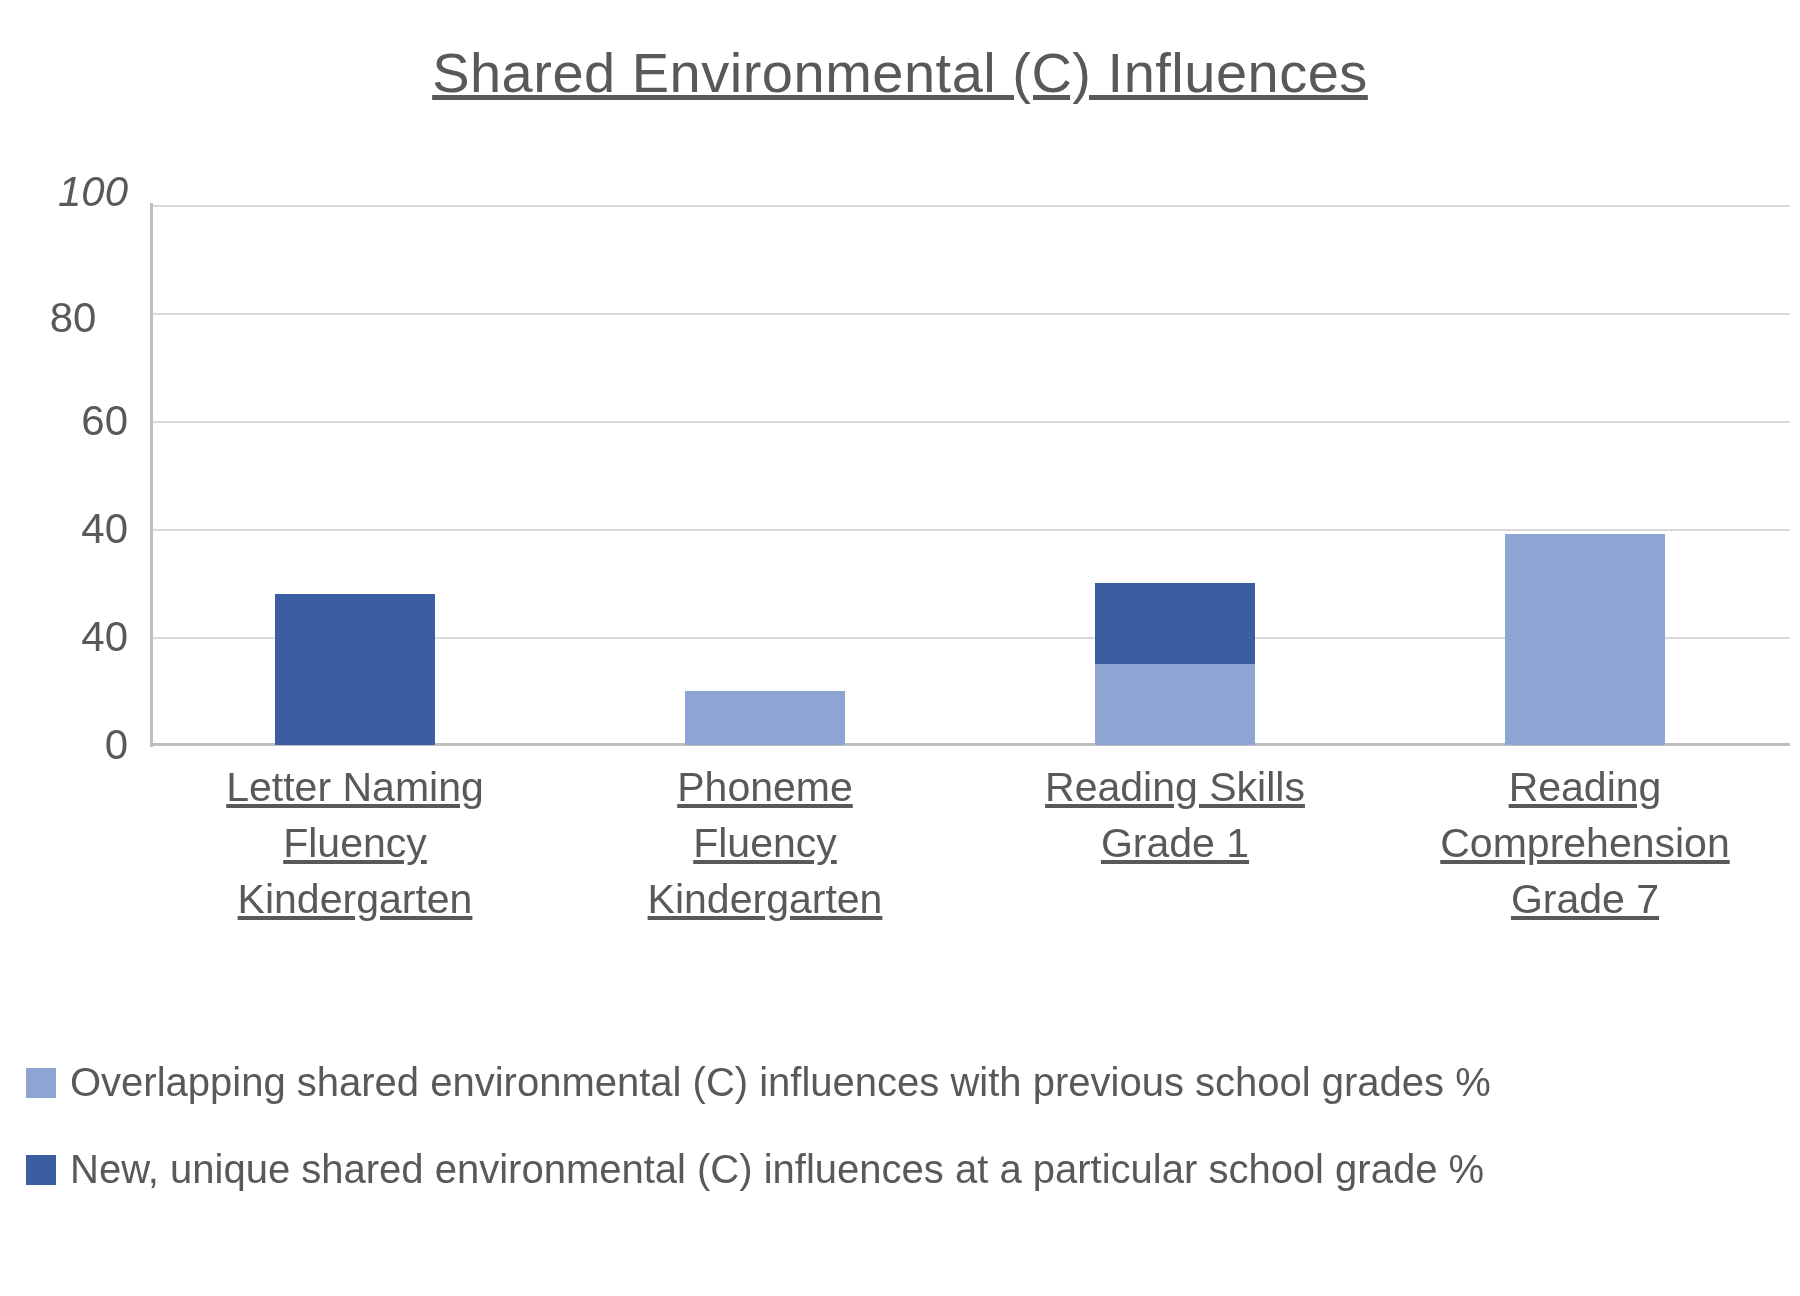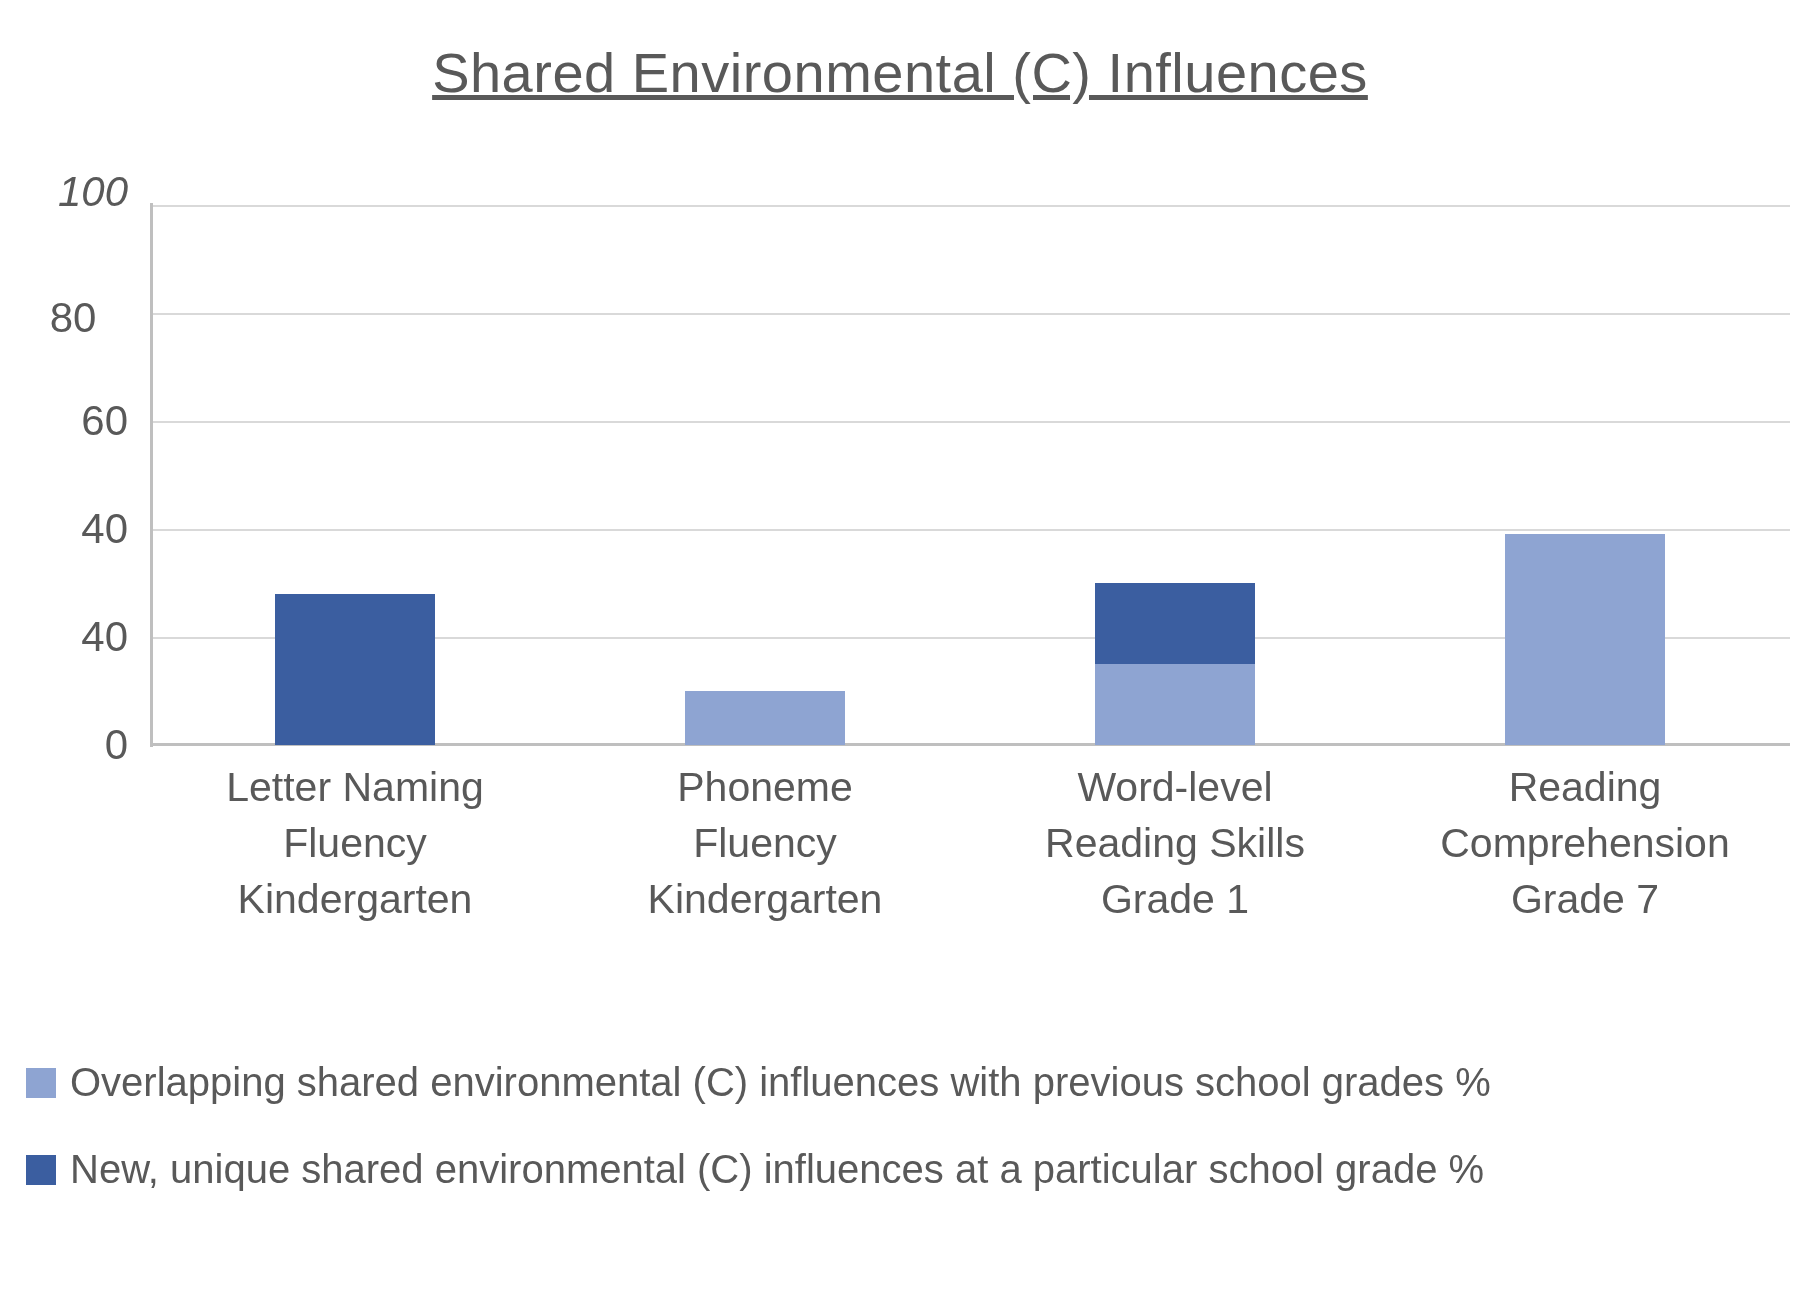--- a/index.html
+++ b/index.html
@@ -115,20 +115,21 @@
     display: flex;
   }
   .x-label {
     flex: 1 1 0;
     text-align: center;
     font-size: 41px;
     line-height: 1.36;
     color: #595959;
     padding: 0 6px;
     box-sizing: border-box;
+    text-decoration: underline;
   }
 
   
   .legend {
     position: absolute;
     left: 26px;
     top: 1060px;
     width: 1760px;
   }
   .legend-row {
@@ -201,21 +202,20 @@
       <div>Letter Naming</div>
       <div>Fluency</div>
       <div>Kindergarten</div>
     </div>
     <div class="x-label">
       <div>Phoneme</div>
       <div>Fluency</div>
       <div>Kindergarten</div>
     </div>
     <div class="x-label">
-      <div>Word-level</div>
       <div>Reading Skills</div>
       <div>Grade 1</div>
     </div>
     <div class="x-label">
       <div>Reading</div>
       <div>Comprehension</div>
       <div>Grade 7</div>
     </div>
   </div>
 

